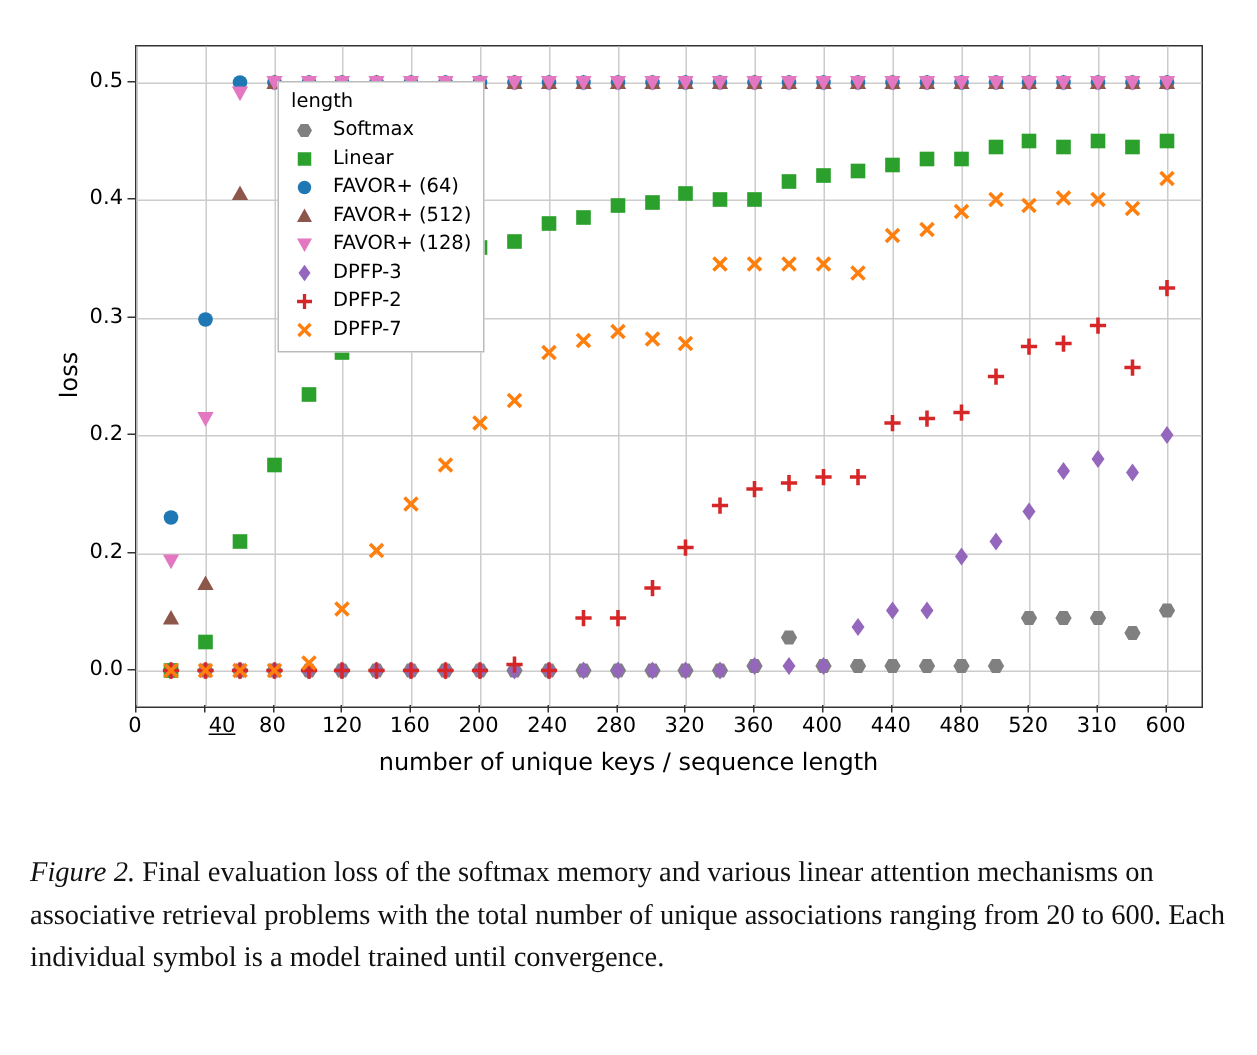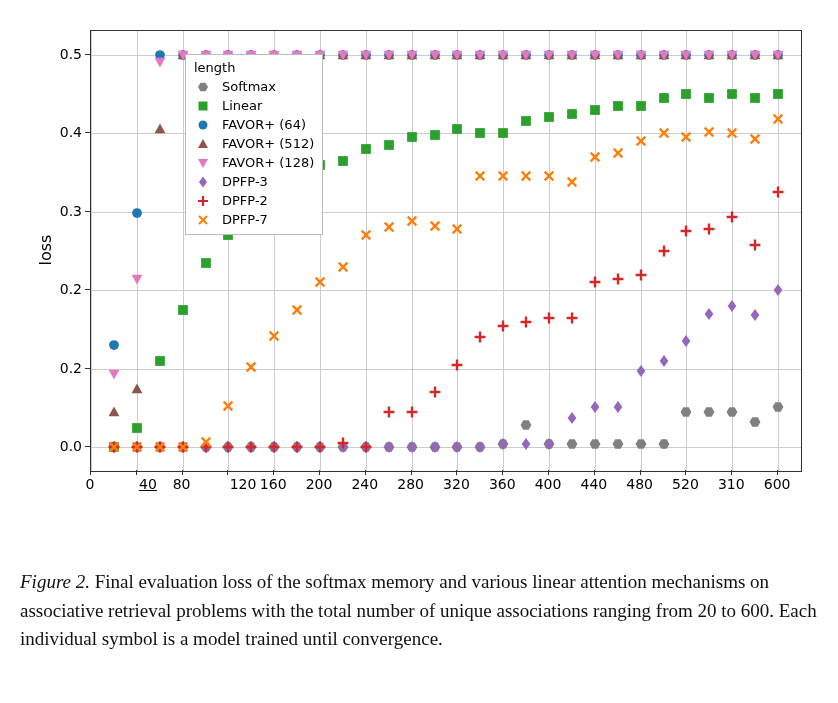--- a/index.html
+++ b/index.html
@@ -1351,29 +1351,30 @@
           <path d="M-4,-4 L4,4 M-4,4 L4,-4" stroke="#ff7f0e" stroke-width="2.2"></path>
         </svg>
       </div>
       <div class="marker" style="left: 687.097px; top: 88px;">
         <svg width="13" height="13" viewBox="-6 -6 12 12">
           <path d="M-4,-4 L4,4 M-4,4 L4,-4" stroke="#ff7f0e" stroke-width="2.2"></path>
         </svg>
       </div>
     </div>
   <div class="ylabel">loss</div>
+  <div class="xlabel">number of unique keys / sequence length</div>
   <div id="axis-ticks">
       <div class="tick-x" style="left: 70px;"></div>
       <div class="axis-label-x" style="left: 70px;">0</div>
       <div class="tick-x" style="left: 115.806px;"></div>
       <div class="axis-label-x" style="left: 128px; text-decoration: underline;">40</div>
       <div class="tick-x" style="left: 161.613px;"></div>
       <div class="axis-label-x" style="left: 161.613px;">80</div>
       <div class="tick-x" style="left: 207.419px;"></div>
-      <div class="axis-label-x" style="left: 223px;">120</div>
+      <div class="axis-label-x" style="left: 208px;">120</div>
       <div class="tick-x" style="left: 253.226px;"></div>
       <div class="axis-label-x" style="left: 253.226px; text-align: center;">160</div>
       <div class="tick-x" style="left: 299.032px;"></div>
       <div class="axis-label-x" style="left: 299.032px;">200</div>
       <div class="tick-x" style="left: 344.839px;"></div>
       <div class="axis-label-x" style="left: 344.839px;">240</div>
       <div class="tick-x" style="left: 390.645px;"></div>
       <div class="axis-label-x" style="left: 390.645px;">280</div>
       <div class="tick-x" style="left: 436.452px;"></div>
       <div class="axis-label-x" style="left: 436.452px;">320</div>

